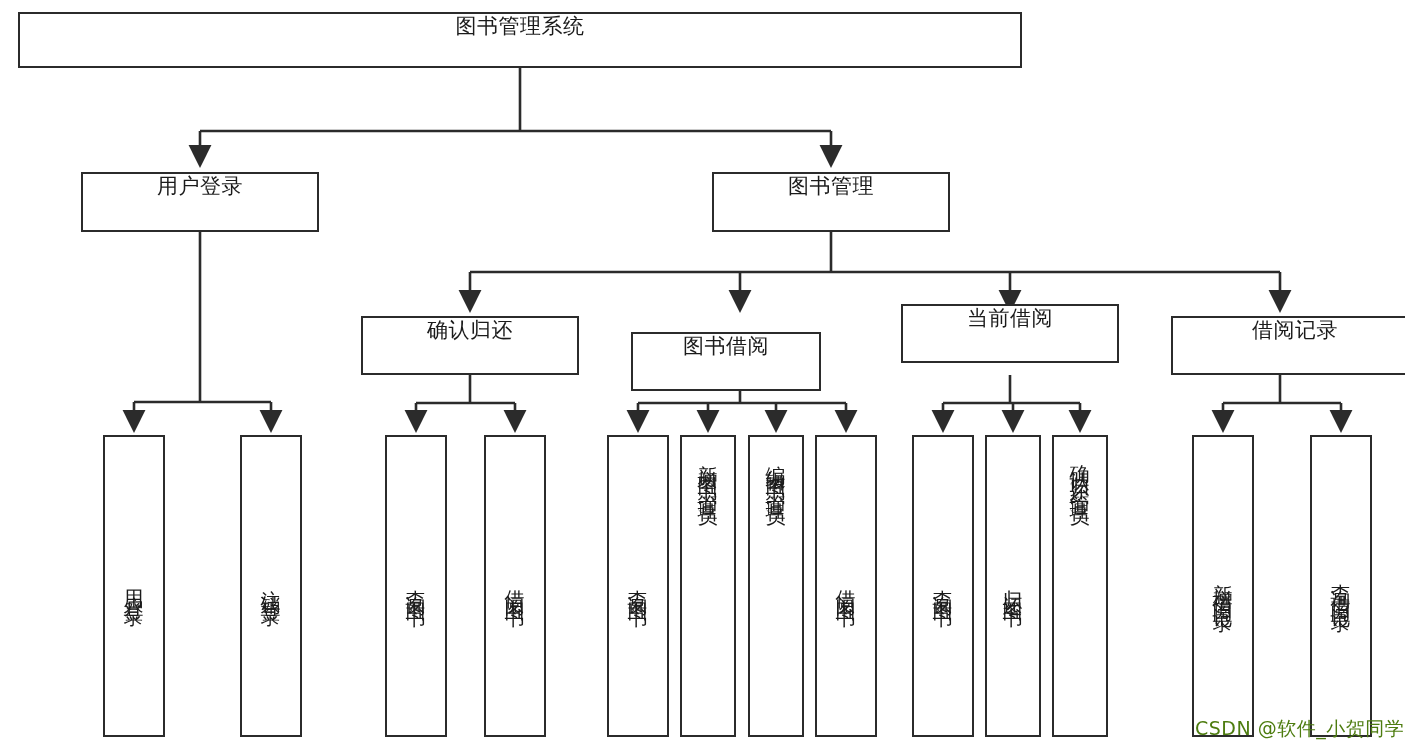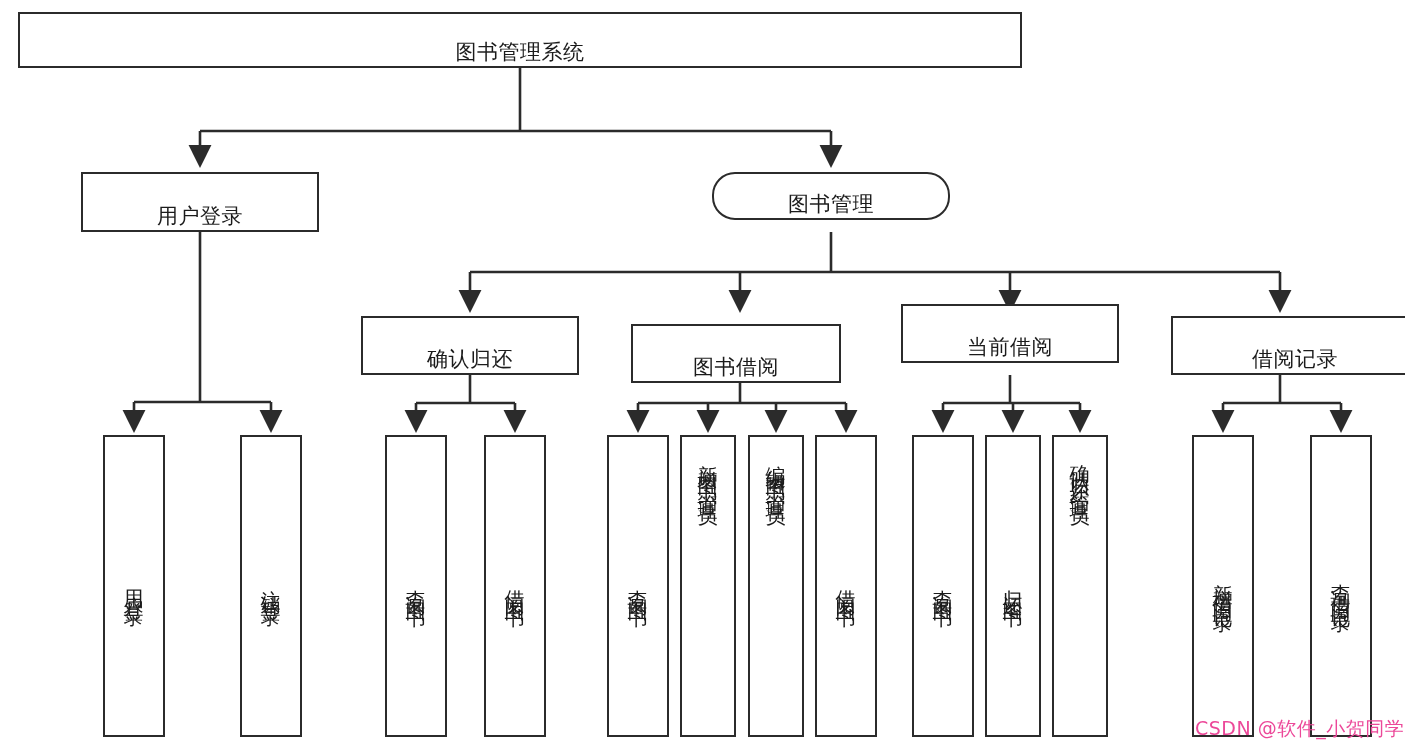--- a/index.html
+++ b/index.html
@@ -23,21 +23,21 @@
     top: 0;
     width: 1405px;
     height: 747px;
   }
   .node {
     position: absolute;
     box-sizing: border-box;
     background: #ffffff;
     border: 2px solid #2b2b2b;
     display: flex;
-    align-items: flex-end;
+    align-items: flex-start;
     justify-content: center;
     color: #1b1b1b;
   }
   .node .label {
     display: block;
     text-align: center;
     line-height: 1.22;
   }
   
   .node.horiz .label {
@@ -61,21 +61,21 @@
     letter-spacing: 6px;
     white-space: nowrap;
   }
   .node.vert.mid {
     align-items: center;
     padding-top: 0;
   }
   .watermark {
     position: absolute;
     font-size: 19px;
-    color: #ec4899;
+    color: #4d7c0f;
     white-space: nowrap;
     letter-spacing: 0.5px;
   }
 </style>
 </head>
 <body>
 
 <div id="canvas">
 
   <svg id="edges" viewBox="0 0 1405 747" xmlns="http://www.w3.org/2000/svg">
@@ -128,28 +128,28 @@
     </g>
   </svg>
 
   <div class="node horiz root" style="left:18px; top:12px; width:1004px; height:56px;">
     <span class="label">图书管理系统</span>
   </div>
 
   <div class="node horiz" style="left:81px; top:172px; width:238px; height:60px;">
     <span class="label">用户登录</span>
   </div>
-  <div class="node horiz" style="left:712px; top:172px; width:238px; height:48px;border-radius:23px;">
+  <div class="node horiz" style="left:712px; top:172px; width:238px; height:60px;">
     <span class="label">图书管理</span>
   </div>
 
   <div class="node horiz" style="left:361px; top:316px; width:218px; height:59px;">
     <span class="label">确认归还</span>
   </div>
-  <div class="node horiz" style="left:631px; top:324px; width:210px; height:59px;font-family:Liberation Serif, serif;">
+  <div class="node horiz" style="left:631px; top:332px; width:190px; height:59px;font-family:Liberation Serif, serif;">
     <span class="label">图书借阅</span>
   </div>
   <div class="node horiz" style="left:901px; top:304px; width:218px; height:59px;">
     <span class="label">当前借阅</span>
   </div>
   <div class="node horiz" style="left:1171px; top:316px; width:248px; height:59px;">
     <span class="label">借阅记录</span>
   </div>
 
   <div class="node vert mid" style="left:103px; top:435px; width:62px; height:302px;">

